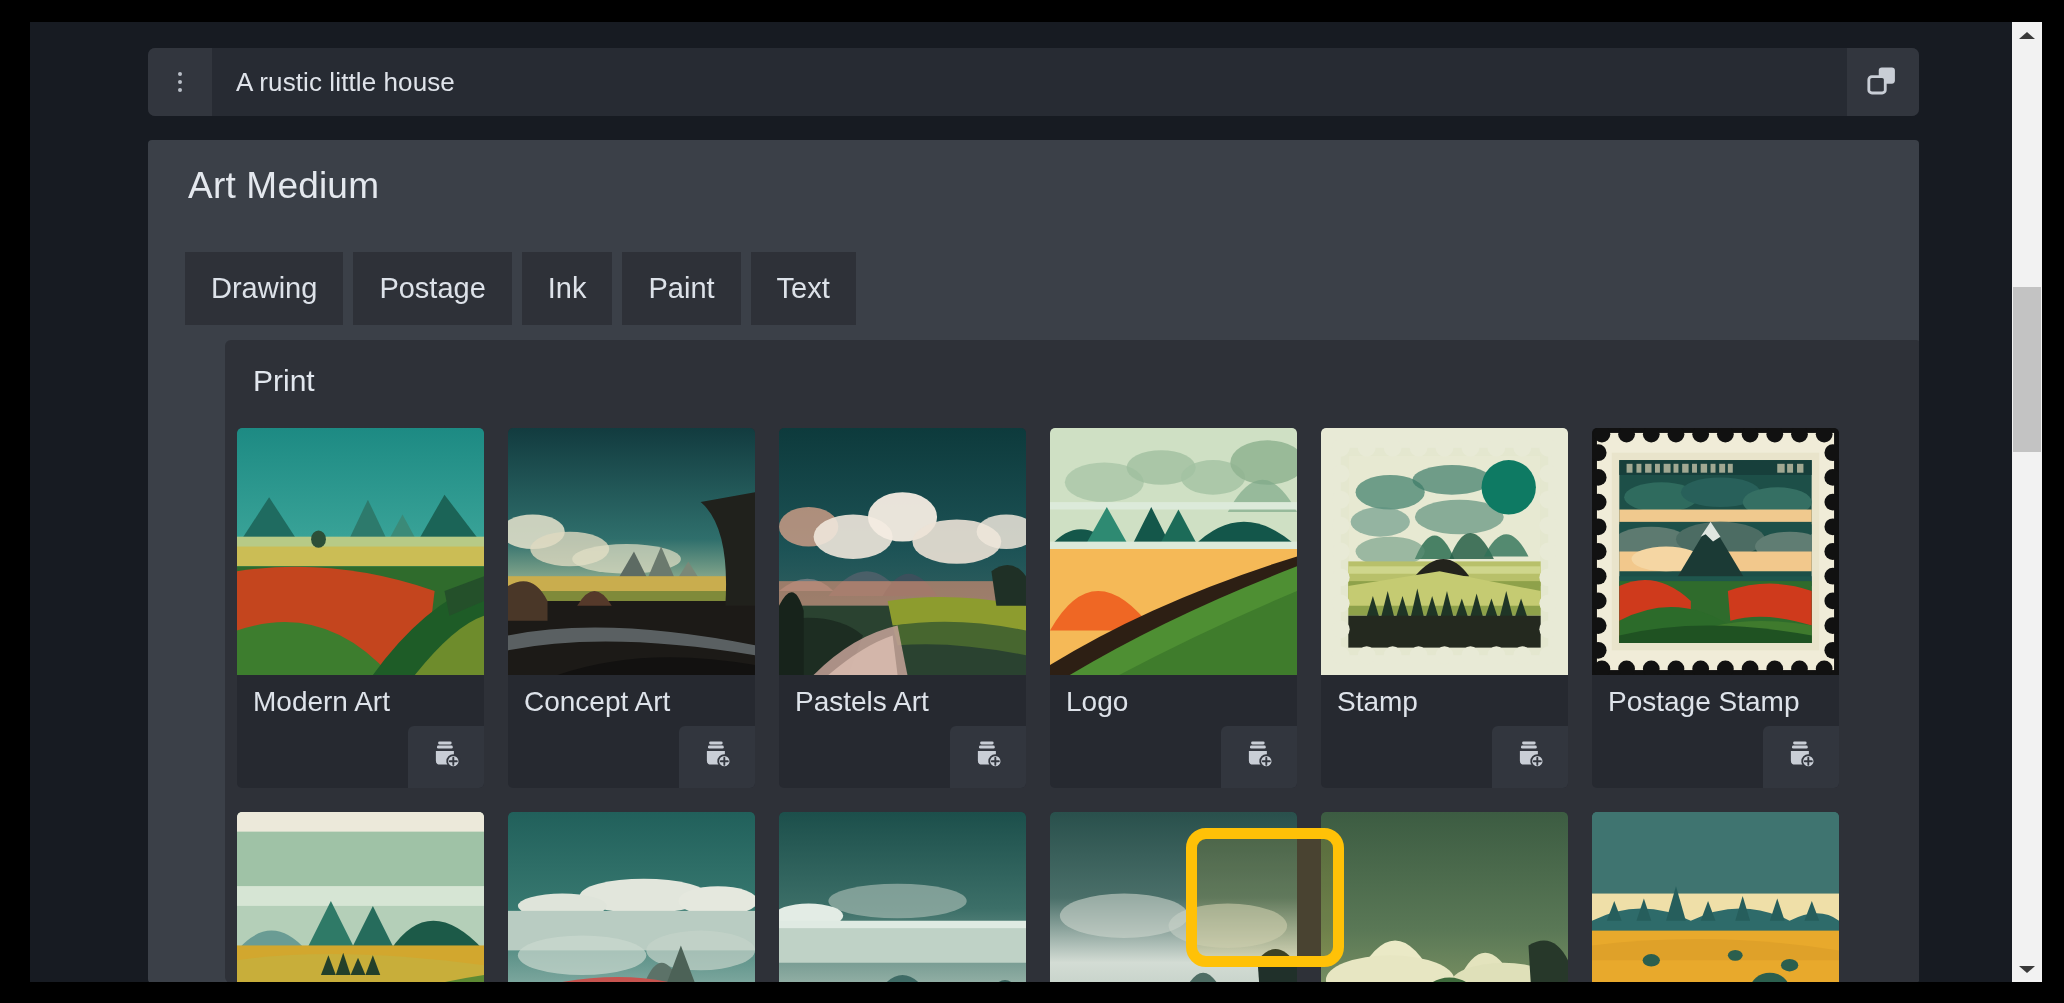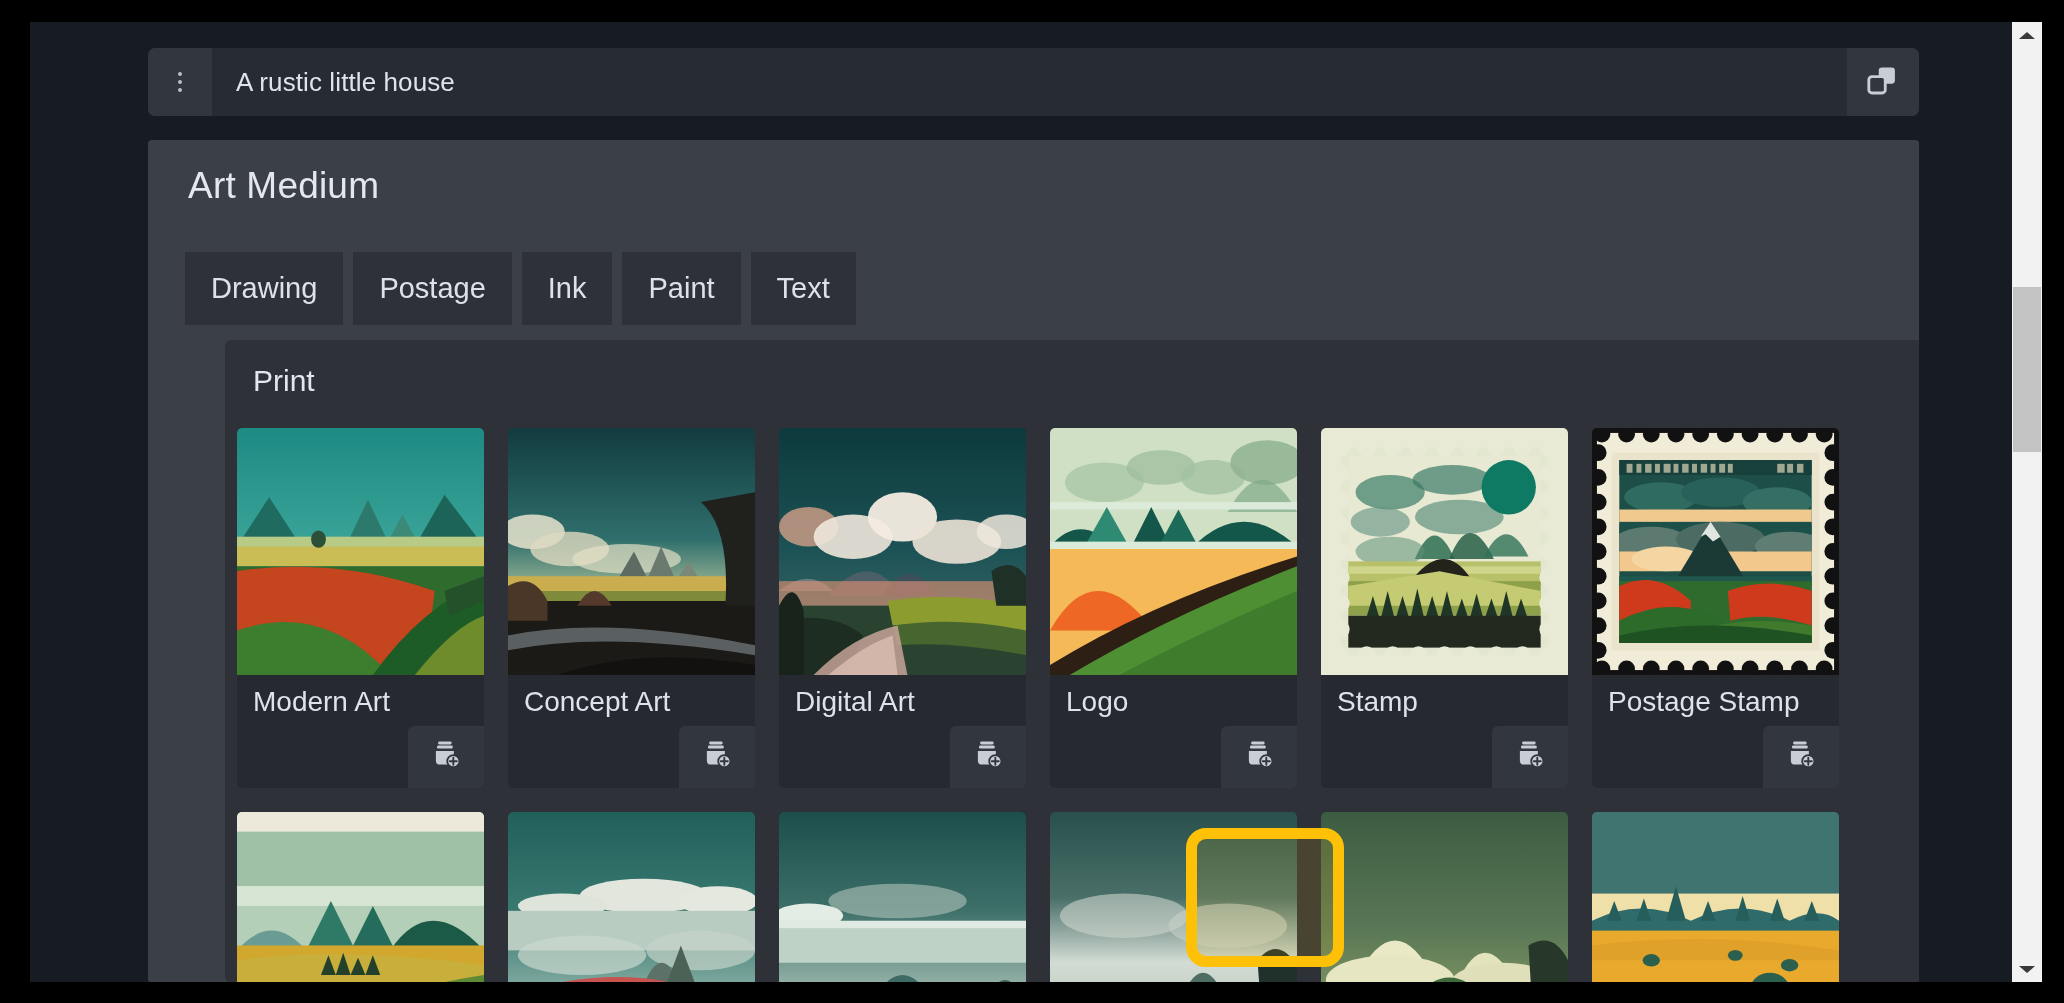--- a/index.html
+++ b/index.html
@@ -379,21 +379,21 @@
                 <path d="M0 72 L100 72 L100 100 L0 100 Z" fill="#2a4230"></path>
                 <path d="M44 70 Q70 66 100 72 L100 84 Q66 78 46 80 Z" fill="#8d9c2e"></path>
                 <path d="M46 80 Q72 76 100 82 L100 92 Q70 86 48 88 Z" fill="#47662f"></path>
                 <path d="M0 78 Q22 74 34 84 L28 100 L0 100 Z" fill="#1d2d22"></path>
                 <path d="M14 100 Q30 84 48 80 L52 100 Z" fill="#cfa9a0" opacity=".8"></path>
                 <path d="M20 100 Q34 88 46 84 L48 100 Z" fill="#e3c4b8" opacity=".7"></path>
                 <path d="M0 72 Q6 60 10 74 L10 100 L0 100 Z" fill="#17231b"></path>
                 <path d="M86 58 Q94 52 100 60 L100 72 L88 72 Z" fill="#1f3026"></path>
               </svg>
             </div>
-            <div class="card-label">Digital Art</div>
+            <div class="card-label">Pastels Art</div>
             <div class="add-btn">
               <span>
                 <svg width="36" height="36" viewBox="0 0 32 32">
                   <rect x="9" y="4" width="12" height="2.6" rx="1.2" fill="#c9ced6"></rect>
                   <rect x="8" y="7.6" width="14" height="2.6" rx="1.2" fill="#c9ced6"></rect>
                   <path d="M7 12.5h16v8.5a3.5 3.5 0 0 1-3.5 3.5h-9A3.5 3.5 0 0 1 7 21z" fill="#c9ced6"></path>
                   <circle cx="22.5" cy="21.5" r="5.4" fill="#c9ced6" stroke="#32363e" stroke-width="1.6"></circle>
                   <path d="M22.5 18.4v6.2M19.4 21.5h6.2" stroke="#32363e" stroke-width="1.7" stroke-linecap="round"></path>
                 </svg>
               </span>

